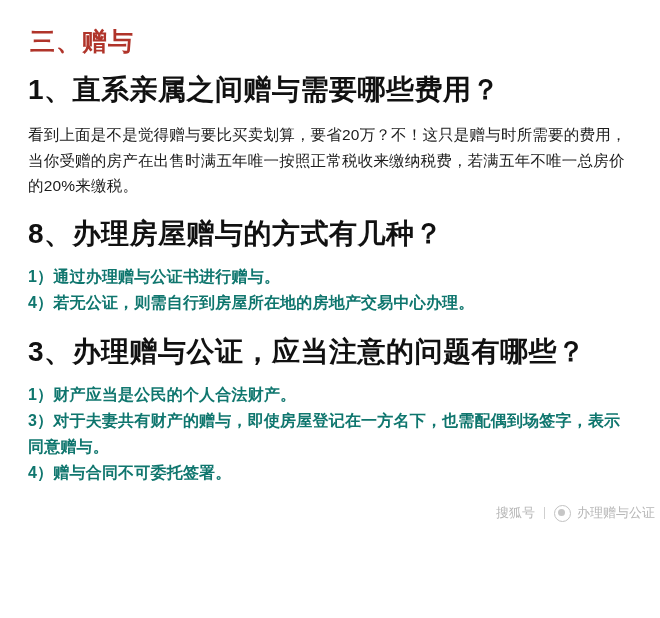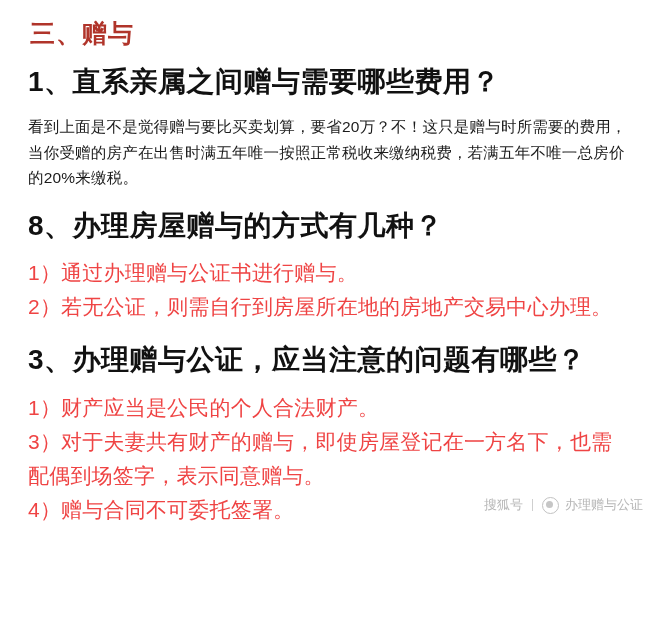--- a/index.html
+++ b/index.html
@@ -14,20 +14,21 @@
     color: #1a1a1a;
     overflow: hidden;
     position: relative;
   }
   .page {
     box-sizing: border-box;
     width: 660px;
     height: 522px;
     padding: 12px 28px 0 28px;
     position: relative;
+    margin-top: 8px;
   }
   .section-title {
     color: #b0342a;
     font-size: 25px;
     font-weight: bold;
     letter-spacing: 1px;
     margin: 6px 0 16px 2px;
     line-height: 1.2;
   }
   .q-heading {
@@ -48,28 +49,29 @@
     margin: 0 0 14px 0;
     letter-spacing: 0.2px;
   }
   .para.compact {
     margin-bottom: 2px;
   }
   .block {
     margin-bottom: 18px;
   }
   .list-line {
-    font-size: 21px;
+    font-size: 16px;
     line-height: 1.62;
-    color: #ef4444;
+    color: #0f766e;
     letter-spacing: 0.2px;
+    font-weight: bold;
   }
   .watermark {
     position: absolute;
-    right: 17px;
+    right: 5px;
     bottom: 8px;
     display: flex;
     align-items: center;
     gap: 6px;
     color: #b6b6b6;
     font-size: 13px;
     white-space: nowrap;
   }
   .wm-logo {
     width: 15px;
@@ -105,21 +107,21 @@
   <div class="section-title">三、赠与</div>
 
   <div class="block">
     <div class="q-heading">1、直系亲属之间赠与需要哪些费用？</div>
     <div class="para">看到上面是不是觉得赠与要比买卖划算，要省20万？不！这只是赠与时所需要的费用，当你受赠的房产在出售时满五年唯一按照正常税收来缴纳税费，若满五年不唯一总房价的20%来缴税。</div>
   </div>
 
   <div class="block">
     <div class="q-heading tight">8、办理房屋赠与的方式有几种？</div>
     <div class="list-line">1）通过办理赠与公证书进行赠与。</div>
-    <div class="list-line">2）若无公证，则需自行到房屋所在地的房地产交易中心办理。</div>
+    <div class="list-line">4）若无公证，则需自行到房屋所在地的房地产交易中心办理。</div>
   </div>
 
   <div class="block">
     <div class="q-heading tight">3、办理赠与公证，应当注意的问题有哪些？</div>
     <div class="list-line">1）财产应当是公民的个人合法财产。</div>
     <div class="list-line">3）对于夫妻共有财产的赠与，即使房屋登记在一方名下，也需配偶到场签字，表示同意赠与。</div>
     <div class="list-line">4）赠与合同不可委托签署。</div>
   </div>
 
   <div class="watermark">

